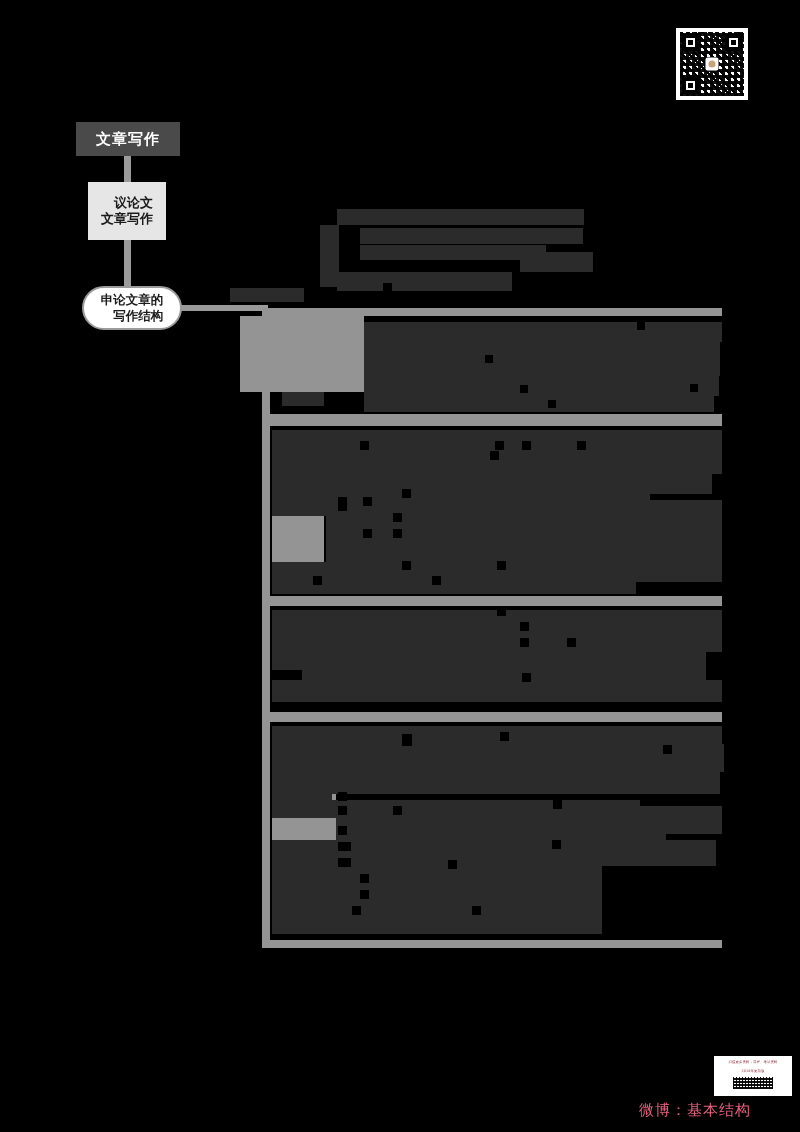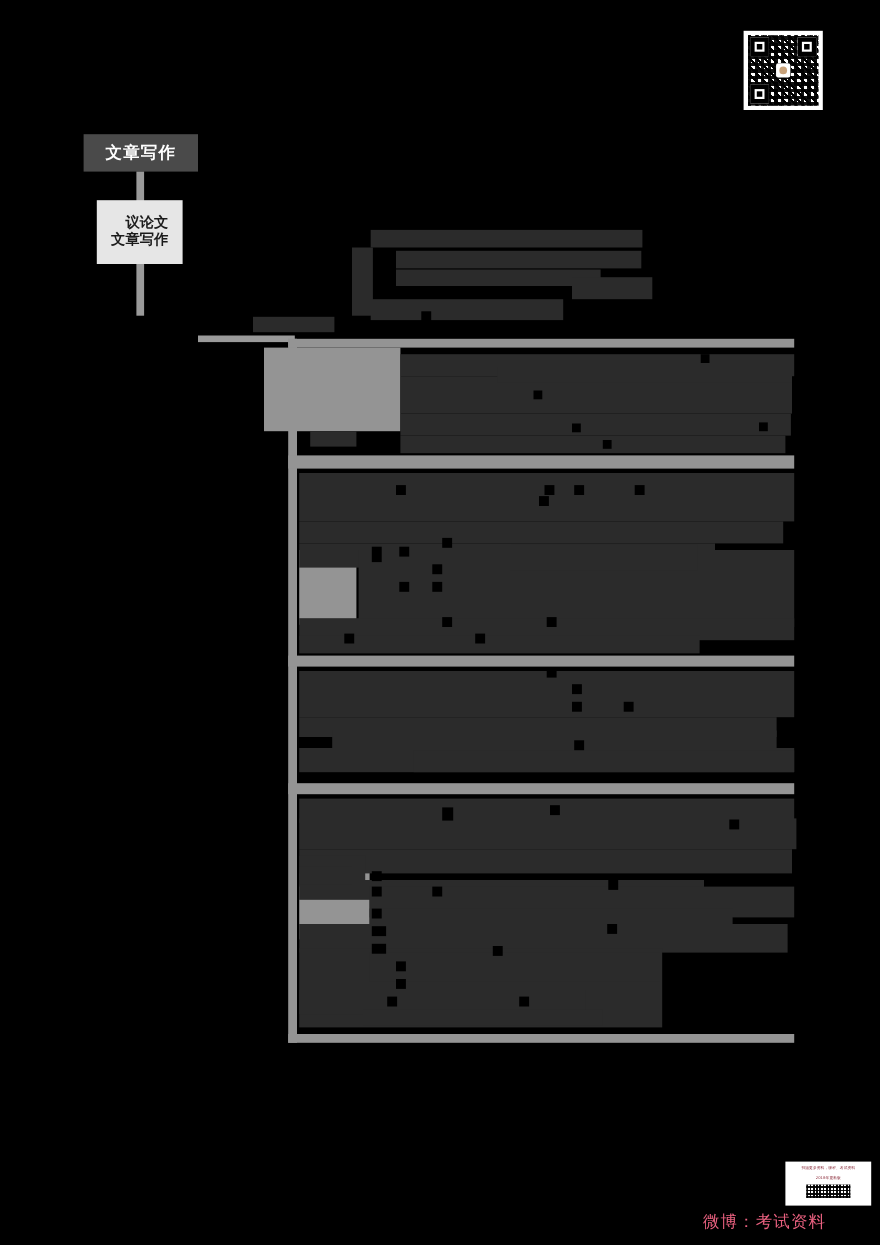--- a/index.html
+++ b/index.html
@@ -123,20 +123,26 @@
   <div class="conn c-v1"></div>
 
   <div class="node n-mid">
     <div>
       <span>议论文</span>
       <span>文章写作</span>
     </div>
   </div>
   <div class="conn c-v2"></div>
 
+  <div class="node n-leaf">
+    <div>
+      <span>申论文章的</span>
+      <span>写作结构</span>
+    </div>
+  </div>
   <div class="conn c-h1"></div>
 
   <div class="spine sp-blk1"></div>
   <div class="spine sp-vert"></div>
   <div class="spine sp-top"></div>
   <div class="spine sp-d1"></div>
   <div class="spine sp-blk2"></div>
   <div class="spine sp-d2"></div>
   <div class="spine sp-d3"></div>
   <div class="spine sp-blk3"></div>
@@ -230,15 +236,15 @@
     <div class="rk" style="left:553px;top:800px;width:9px;height:9px;"></div>
     <div class="rk" style="left:552px;top:840px;width:9px;height:9px;"></div>
   </div>
 
   <div class="stamp">
     <div class="st-t">扫描更多资料，课程、考试资料</div>
     <div class="st-t">2018年更新版</div>
     <div class="st-q"></div>
   </div>
 
-  <div class="watermark">微博：考试资料</div>
+  <div class="watermark">微博：基本结构</div>
 
 </div>
 
 </body></html>

